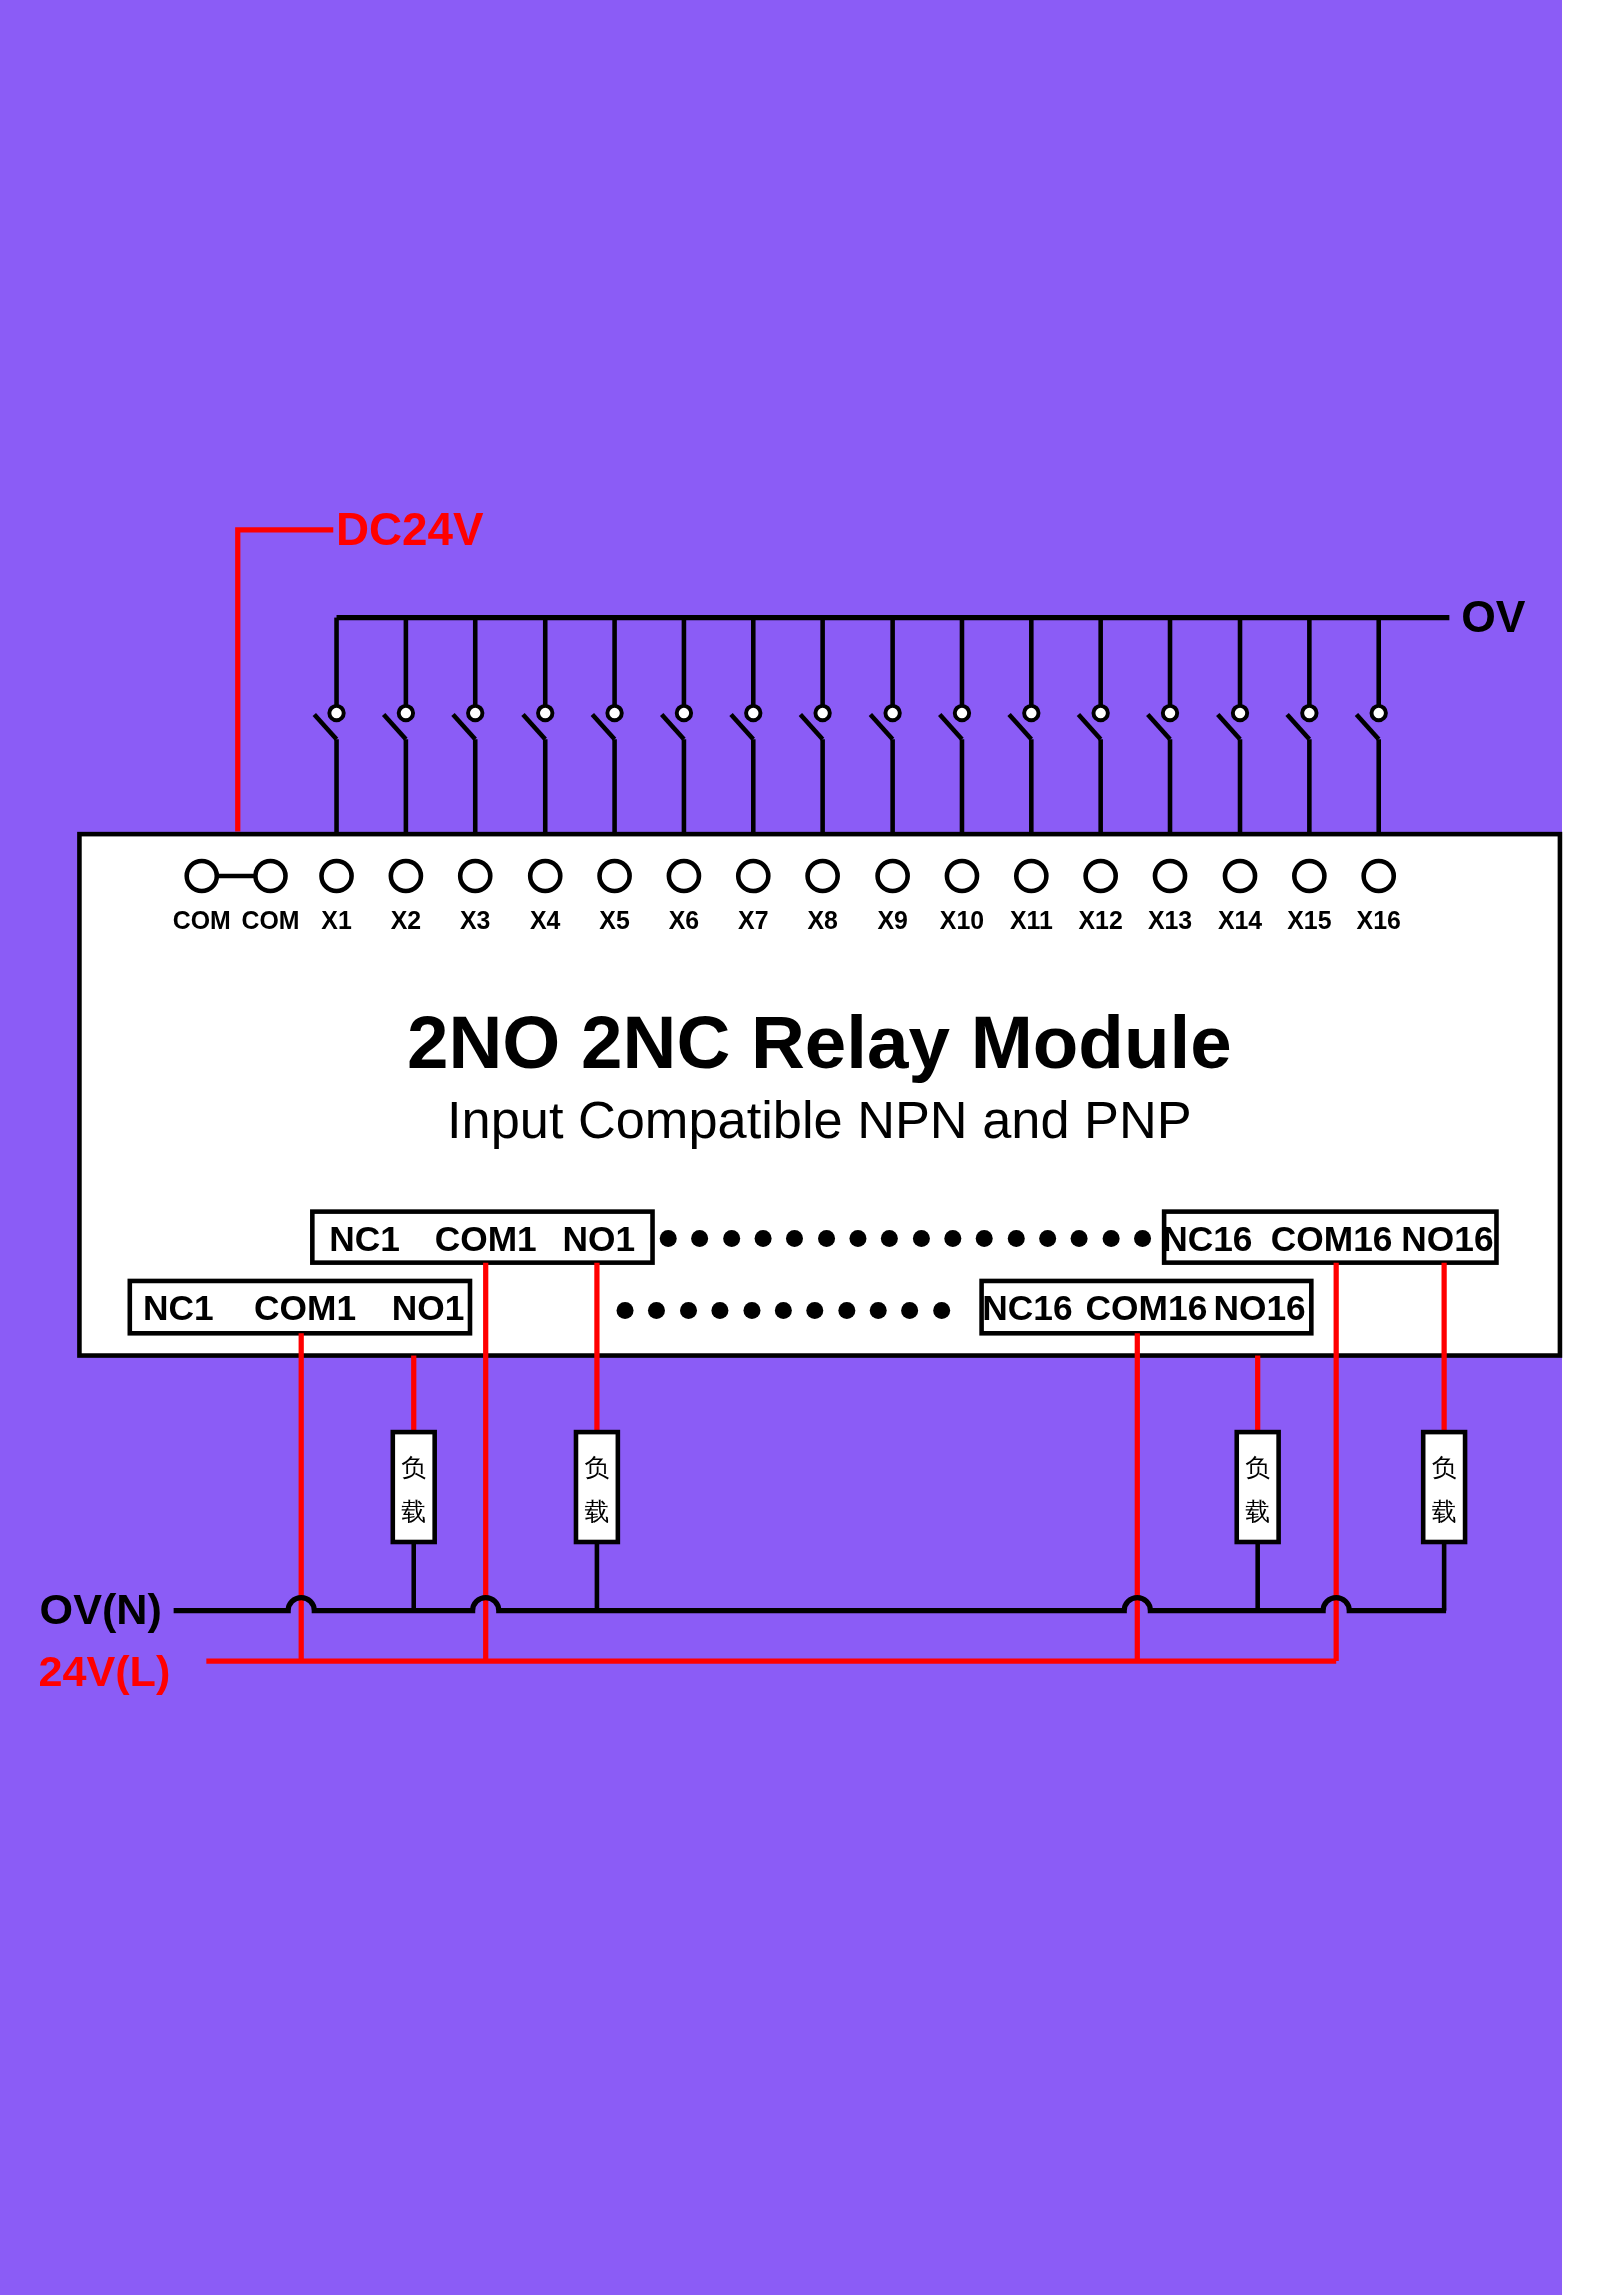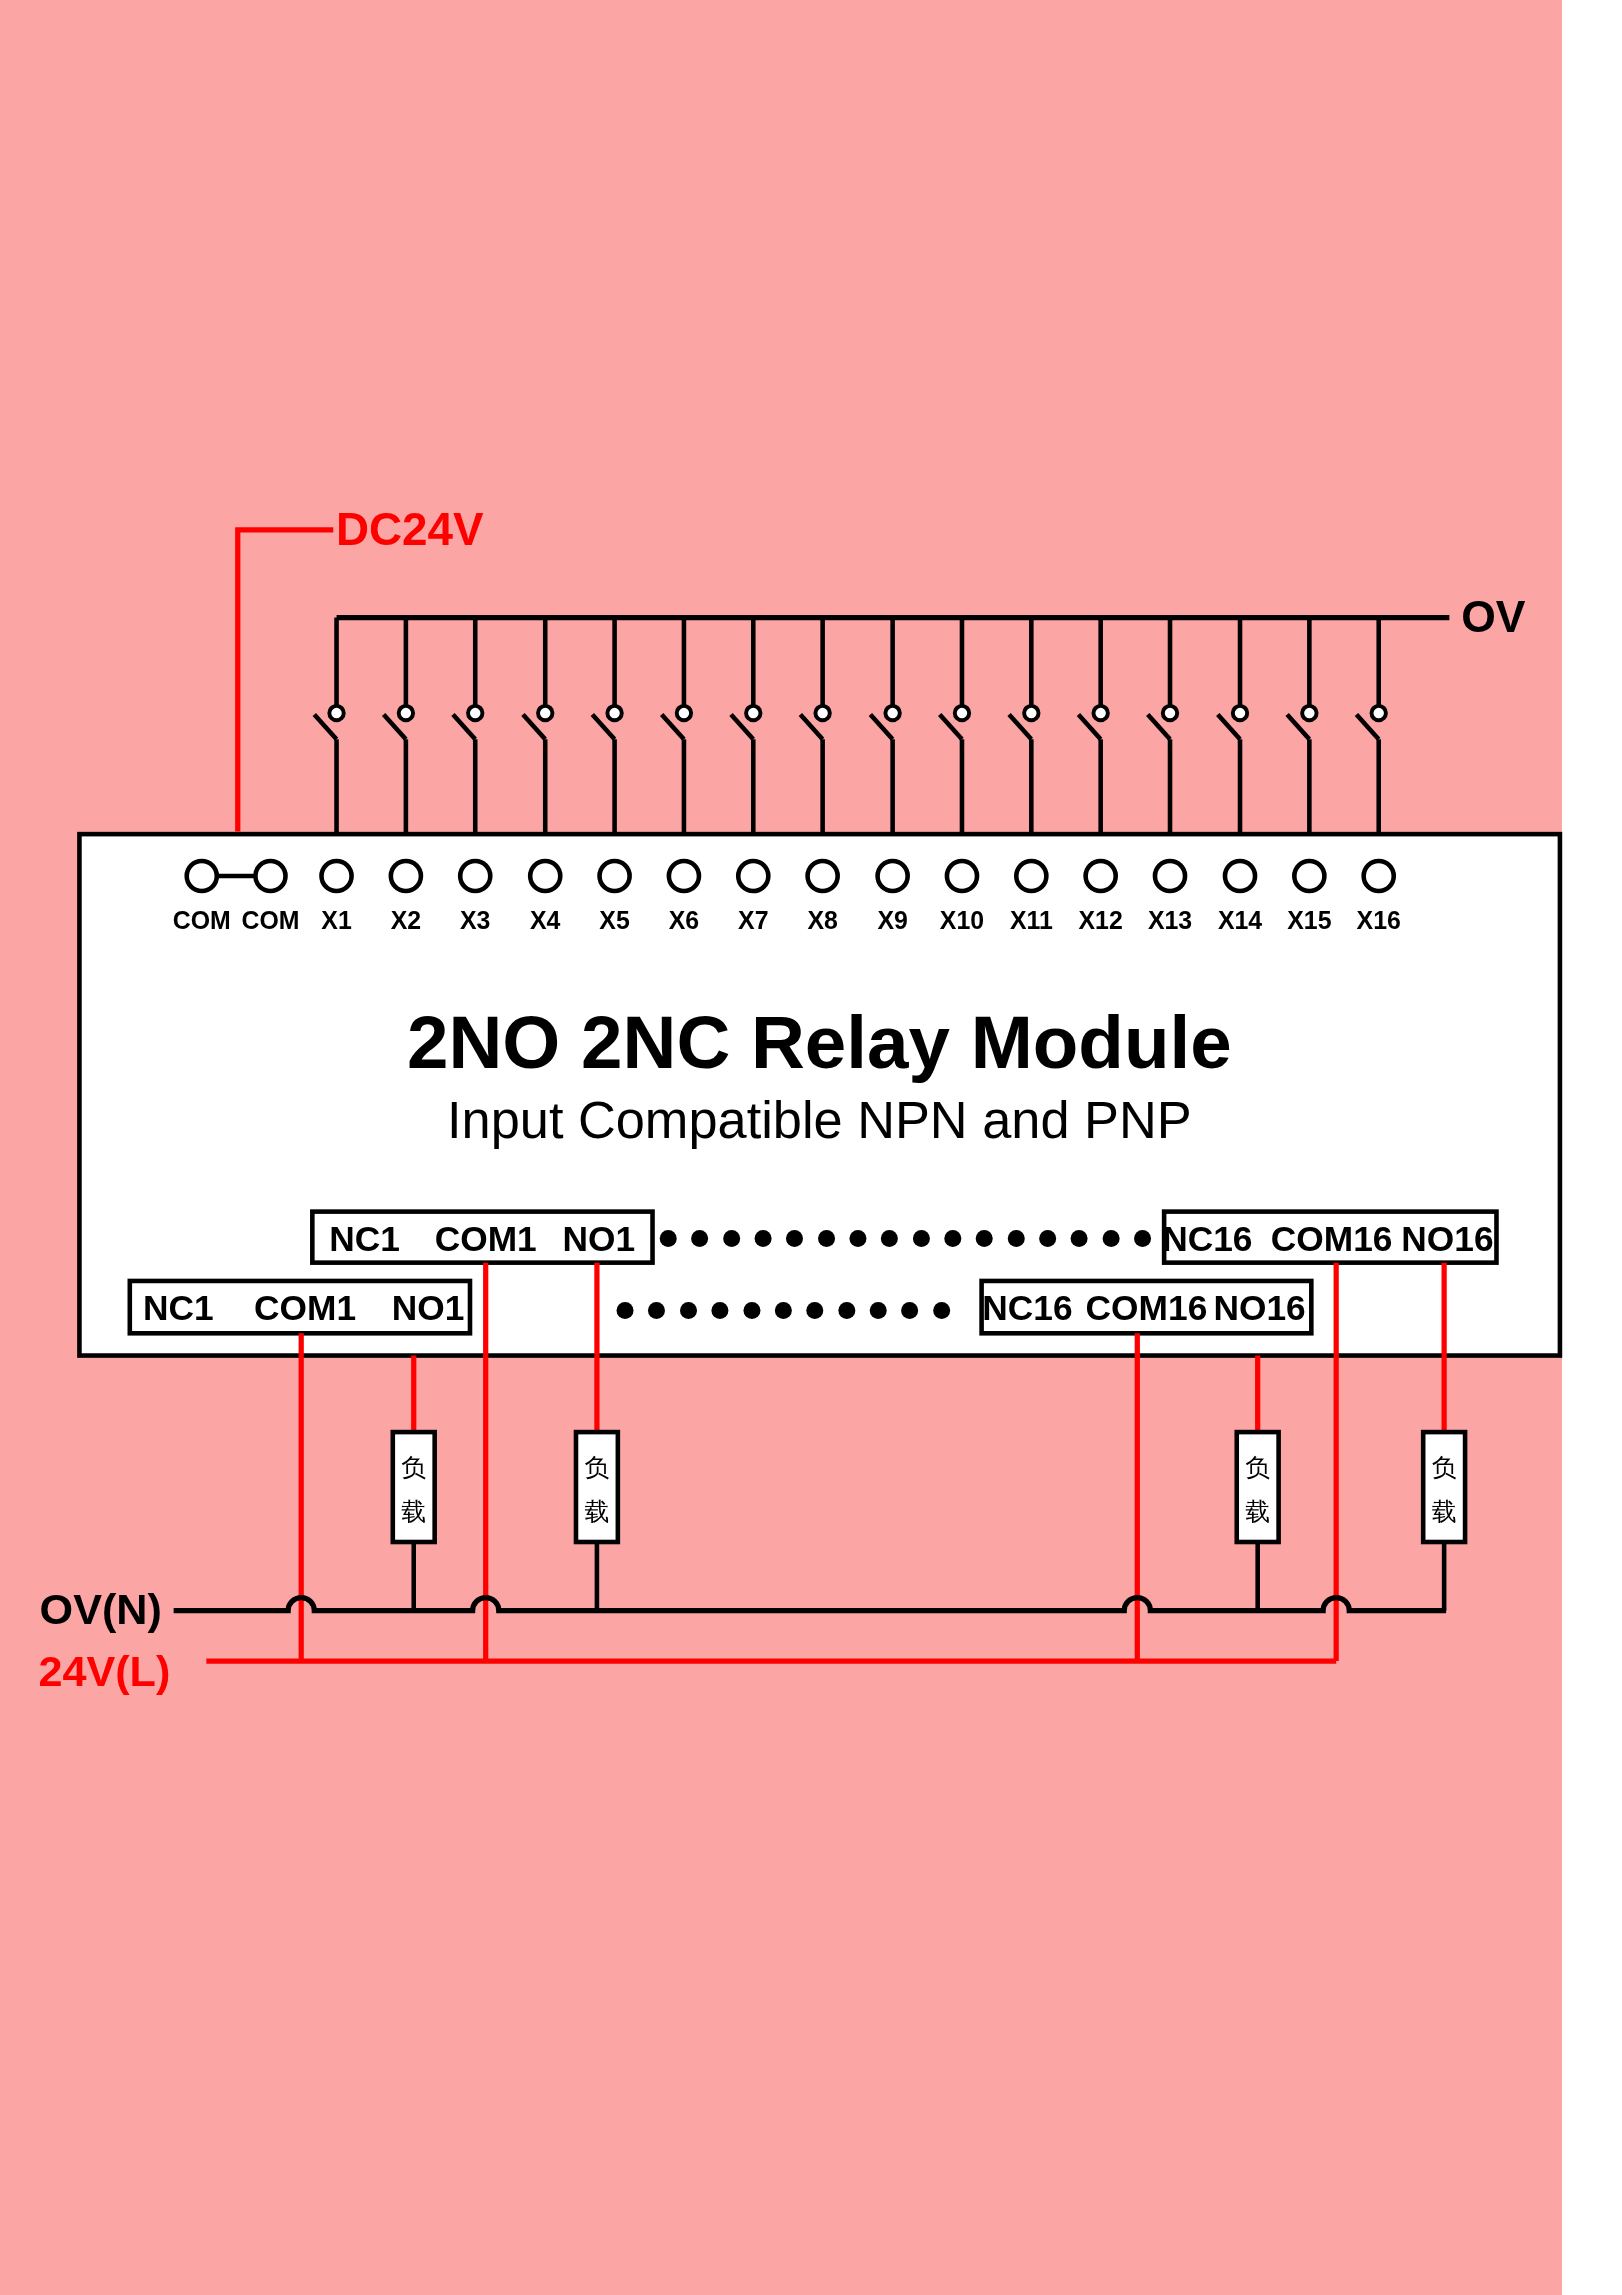--- a/index.html
+++ b/index.html
@@ -1,16 +1,16 @@
 <!DOCTYPE html>
 <html style="font-size:10.5px"><head>
 <meta charset="utf-8">
 <style>
   html,body{margin:0;padding:0;background:#ffffff;}
-  .page{width:1562px;height:2295px;background:#fca5a5;position:relative;}
+  .page{width:1562px;height:2295px;background:#8b5cf6;position:relative;}
   svg{display:block;}
   svg text{font-family:"Liberation Sans","DejaVu Sans",sans-serif;dominant-baseline:central;}
   .w7{stroke:#000000;stroke-width:7;fill:none;}
   .w8{stroke:#000000;stroke-width:8;fill:none;}
   .r8{stroke:#ff0000;stroke-width:8;fill:none;}
   .box{fill:#ffffff;stroke:#000000;stroke-width:7;}
   .term{fill:#ffffff;stroke:#000000;stroke-width:7;}
   .contact{fill:#ffffff;stroke:#000000;stroke-width:6;}
   .dot{fill:#000000;stroke:none;}
   .t-feed{font-size:70px;font-weight:bold;fill:#ff0000;text-anchor:start;}

